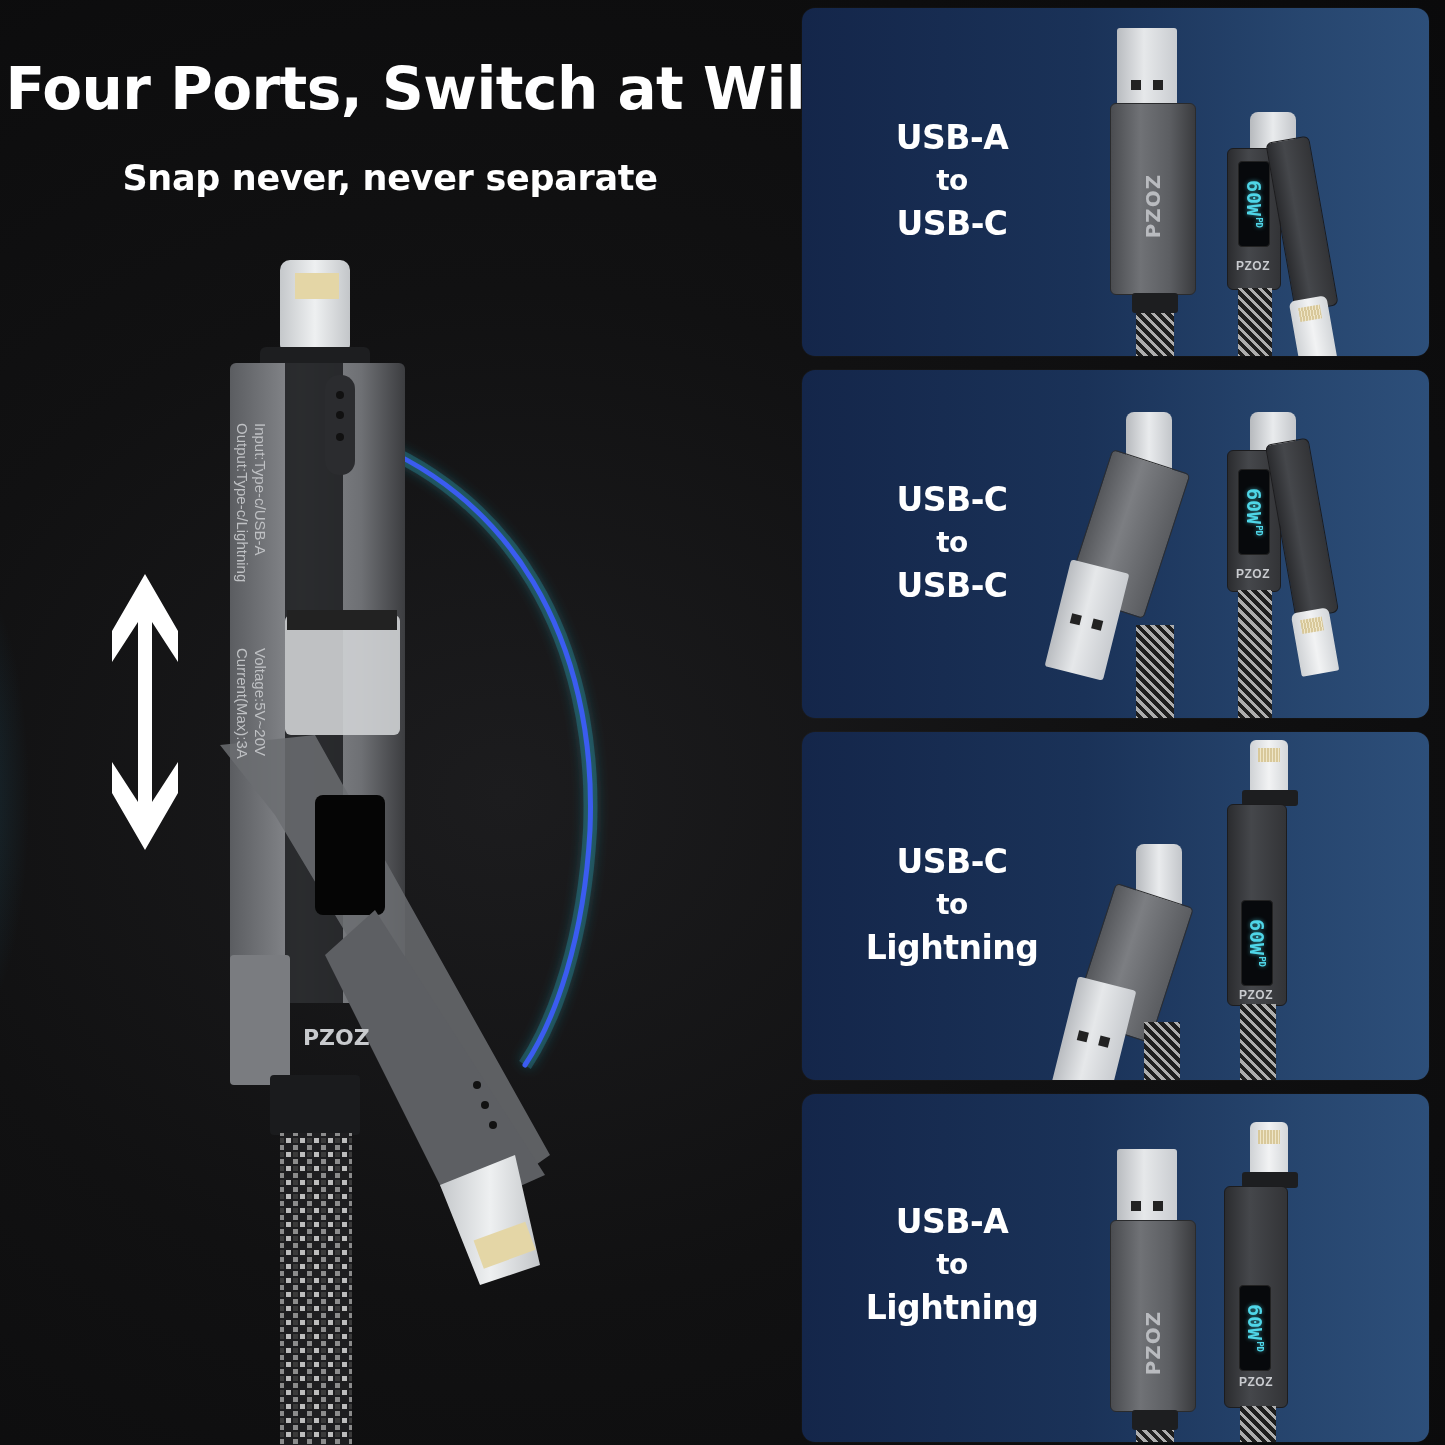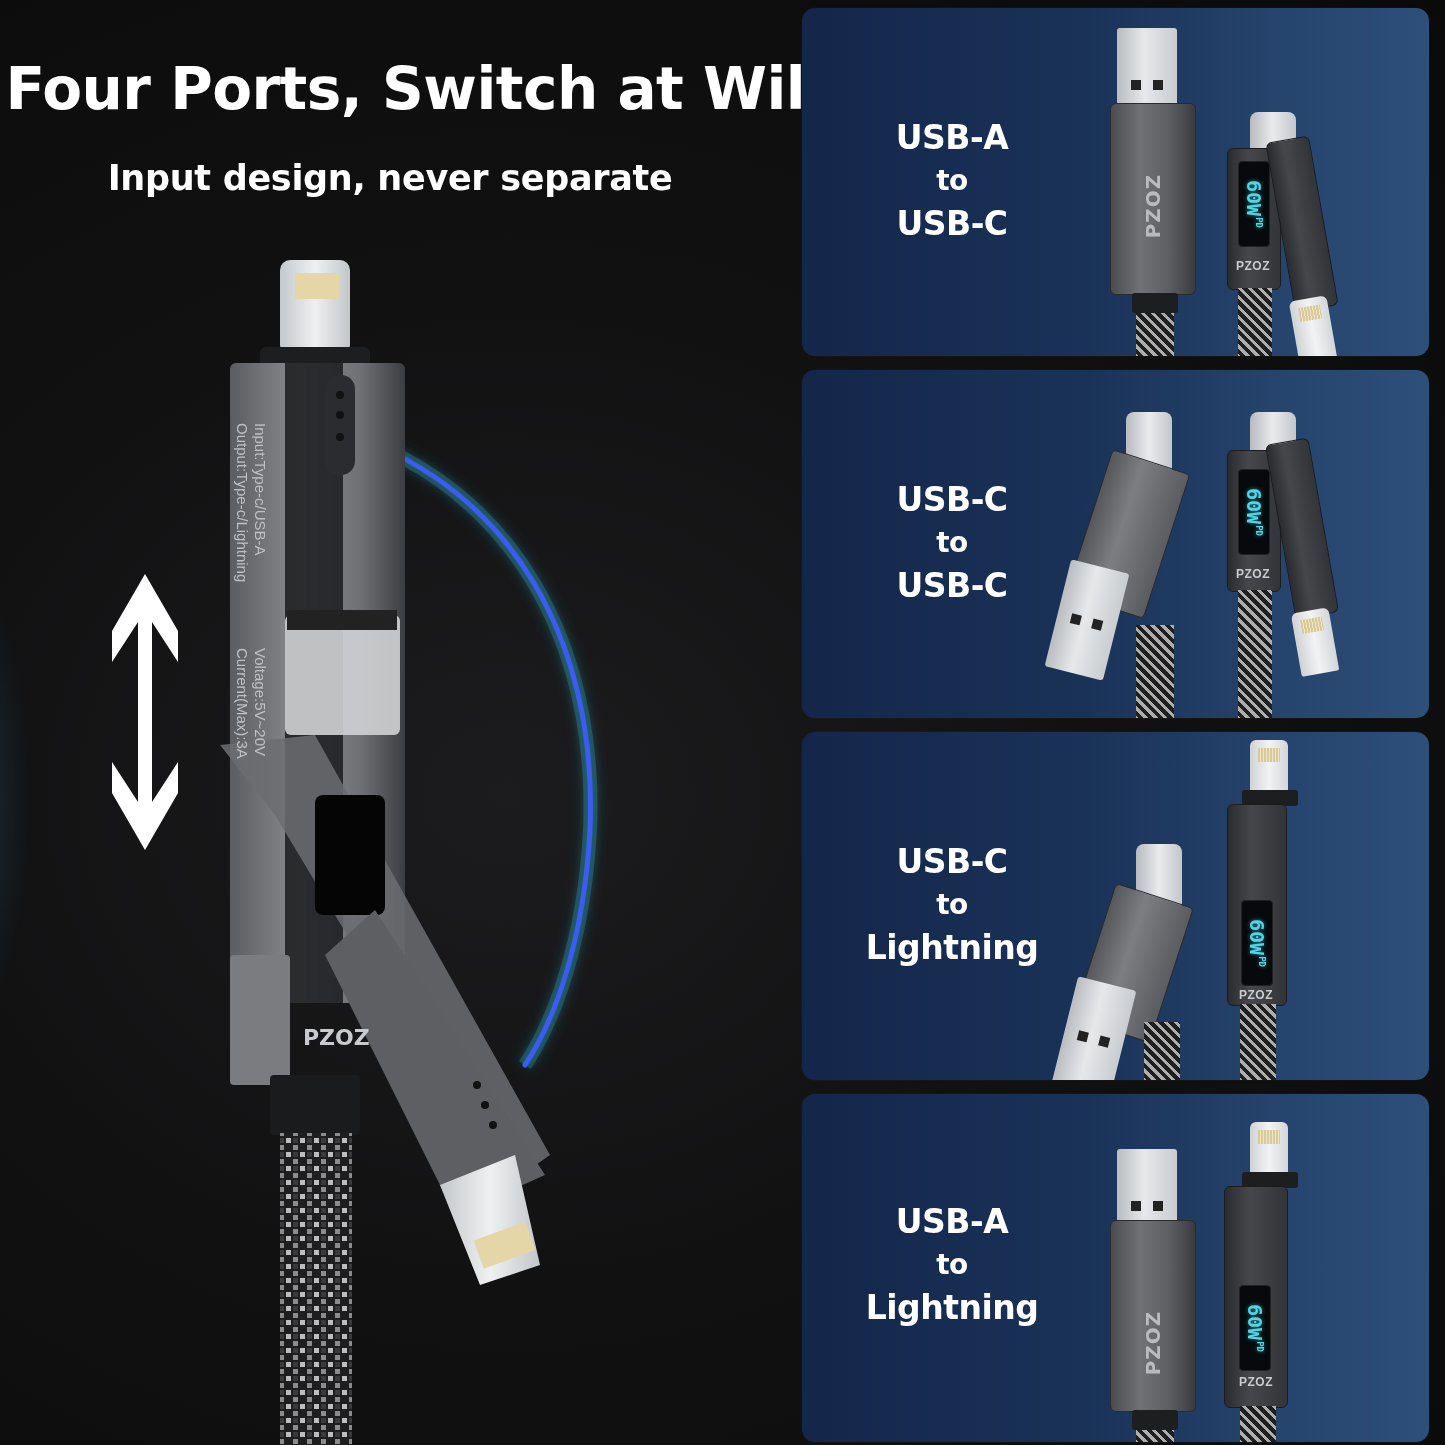--- a/index.html
+++ b/index.html
@@ -110,21 +110,21 @@
   }
 </style>
 </head>
 <body>
 
 <div class="stage">
 
   <div class="edge-glow"></div>
 
   <div class="headline">Four Ports, Switch at Will</div>
-  <div class="subhead">Input design, never separate</div>
+  <div class="subhead">Snap never, never separate</div>
 
   <svg class="double-arrow" viewBox="0 0 66 276">
     <polygon fill="#ffffff" points="33,0 66,57 66,88 40,48 40,228 66,188 66,219 33,276 0,219 0,188 26,228 26,48 0,88 0,57"></polygon>
   </svg>
 
   <svg class="arc" viewBox="0 0 300 680">
     <defs>
       <filter id="glow" x="-50%" y="-50%" width="200%" height="200%">
         <feGaussianBlur stdDeviation="6" result="b"></feGaussianBlur>
         <feMerge>

